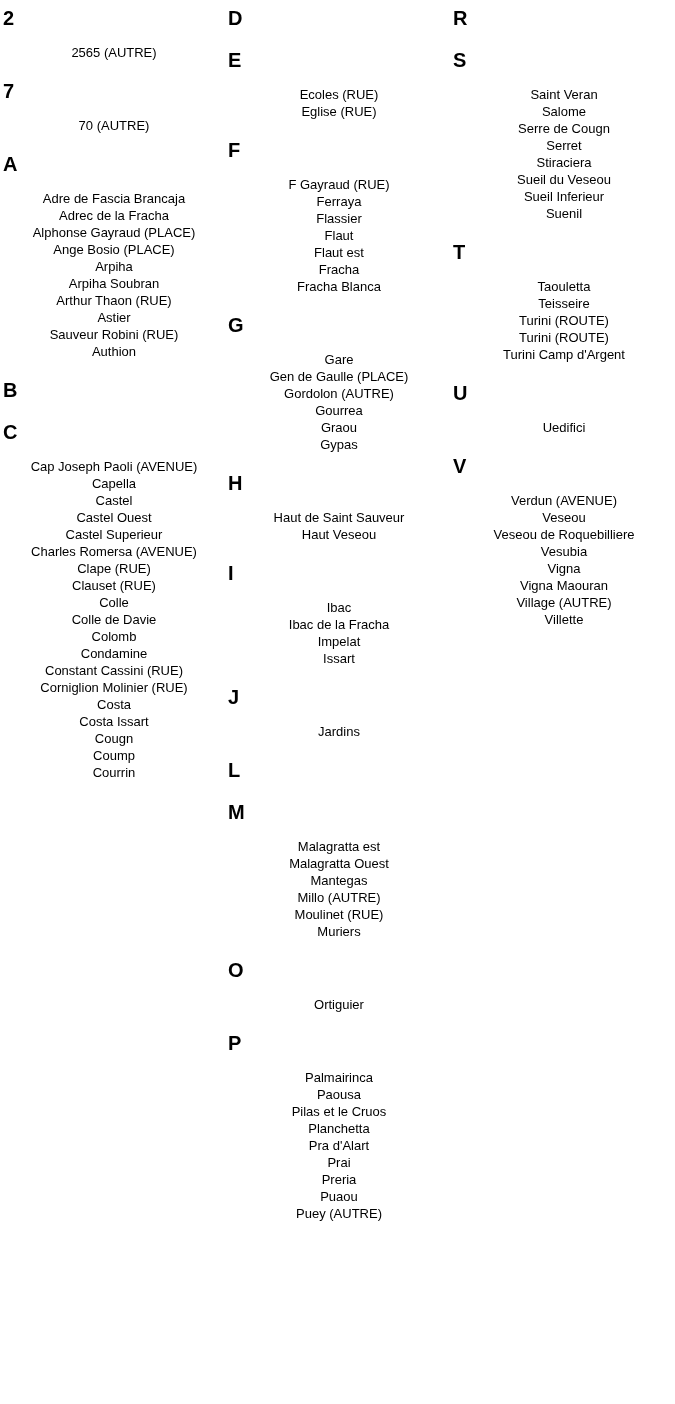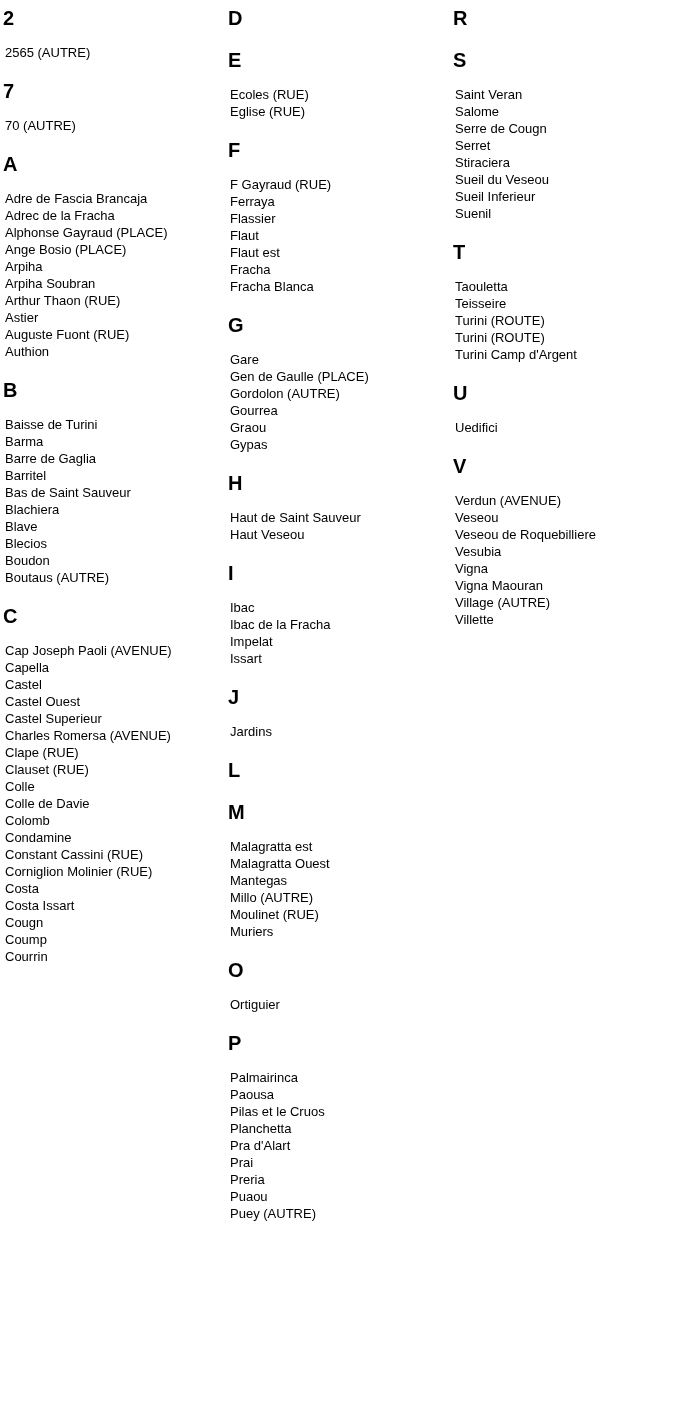--- a/index.html
+++ b/index.html
@@ -35,22 +35,23 @@
     line-height: 24px;
     font-weight: bold;
     margin: 18px 0 14px 0;
     color: #000000;
   }
   .section:first-child .section-heading {
     margin-top: 0;
   }
   .street-list {
     list-style: none;
-    margin: 2px;
+    margin: 12px;
     padding: 0;
+    text-align: center;
   }
   .street-entry {
     font-size: 13px;
     line-height: 17px;
     color: #000000;
     white-space: nowrap;
     cursor: pointer;
   }
 </style>
 </head>
@@ -74,38 +75,26 @@
         <h2 class="section-heading">A</h2>
         <ul class="street-list">
           <li class="street-entry">Adre de Fascia Brancaja</li>
           <li class="street-entry">Adrec de la Fracha</li>
           <li class="street-entry">Alphonse Gayraud (PLACE)</li>
           <li class="street-entry">Ange Bosio (PLACE)</li>
           <li class="street-entry">Arpiha</li>
           <li class="street-entry">Arpiha Soubran</li>
           <li class="street-entry">Arthur Thaon (RUE)</li>
           <li class="street-entry">Astier</li>
-          <li class="street-entry">Auguste Fuont (RUE)</li>
+          <li class="street-entry">Sauveur Robini (RUE)</li>
           <li class="street-entry">Authion</li>
         </ul>
       </section>
       <section class="section">
         <h2 class="section-heading">B</h2>
-        <ul class="street-list">
-          <li class="street-entry">Baisse de Turini</li>
-          <li class="street-entry">Barma</li>
-          <li class="street-entry">Barre de Gaglia</li>
-          <li class="street-entry">Barritel</li>
-          <li class="street-entry">Bas de Saint Sauveur</li>
-          <li class="street-entry">Blachiera</li>
-          <li class="street-entry">Blave</li>
-          <li class="street-entry">Blecios</li>
-          <li class="street-entry">Boudon</li>
-          <li class="street-entry">Boutaus (AUTRE)</li>
-        </ul>
       </section>
       <section class="section">
         <h2 class="section-heading">C</h2>
         <ul class="street-list">
           <li class="street-entry">Cap Joseph Paoli (AVENUE)</li>
           <li class="street-entry">Capella</li>
           <li class="street-entry">Castel</li>
           <li class="street-entry">Castel Ouest</li>
           <li class="street-entry">Castel Superieur</li>
           <li class="street-entry">Charles Romersa (AVENUE)</li>

